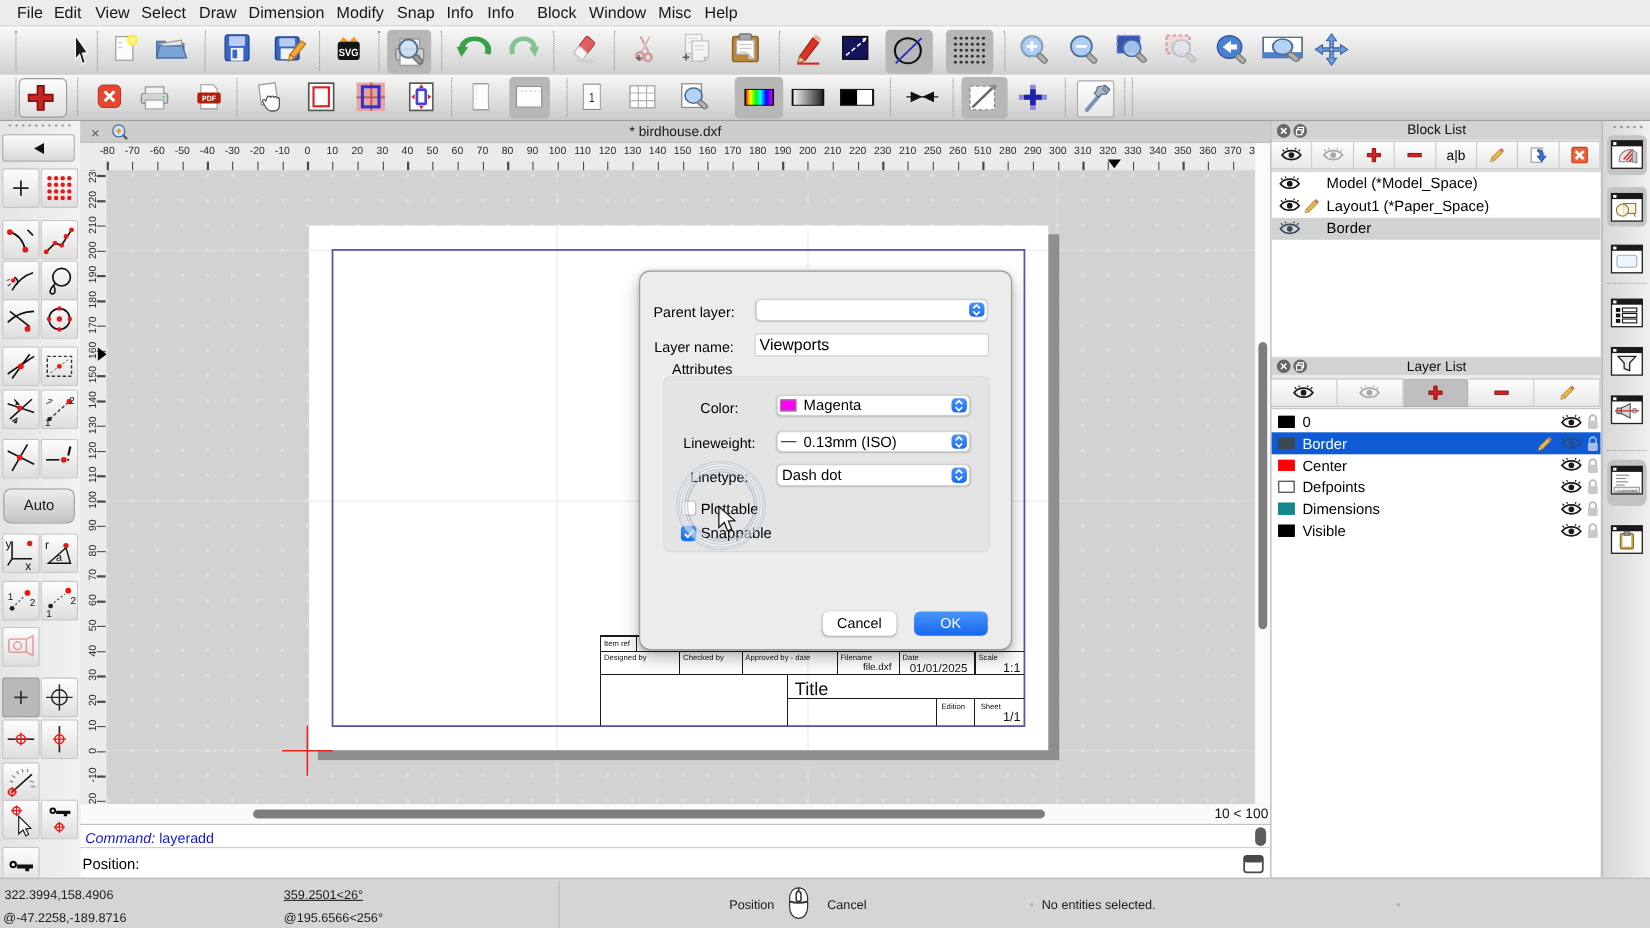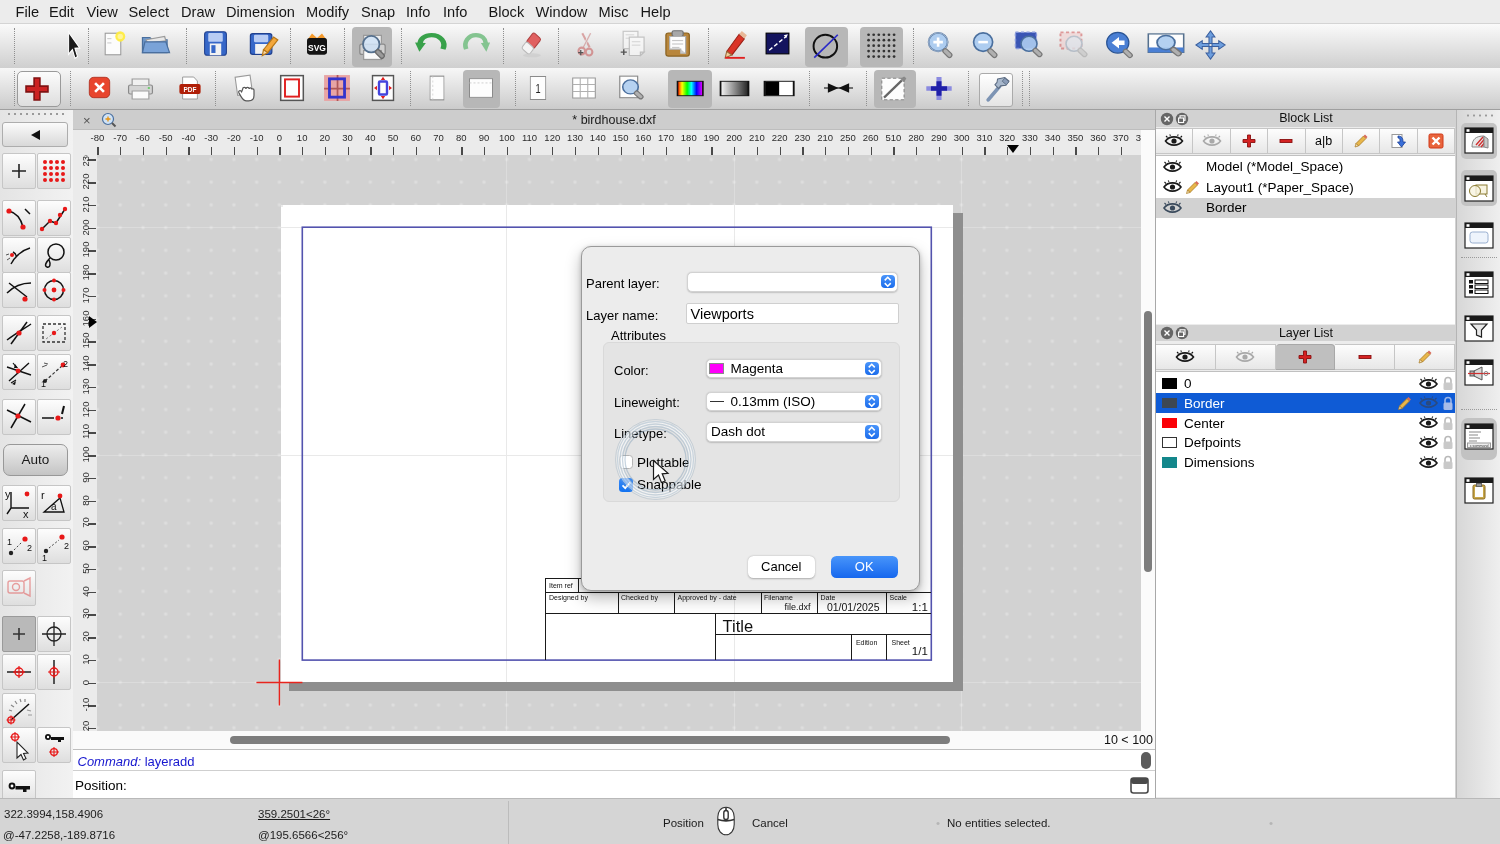--- a/index.html
+++ b/index.html
@@ -48,21 +48,21 @@
   .plist { position:absolute; left:0; width:299px; background:#fff; border-top:1px solid #c0c0c0; }
   .lrow { position:absolute; left:0; width:299px; height:19.8px; font-size:13.5px; color:#000; }
   
   #rightstrip { position:absolute; left:1456px; top:110px; width:44px; height:688px; background:linear-gradient(90deg,#d7d7d7,#efefef); border-left:1px solid #b5b5b5; }
   .stripbtn { position:absolute; left:4px; width:36px; height:36px; }
   .stripsel { background:#c3c3c3; border-radius:5px; }
   
   #statusbar { position:absolute; left:0; top:798px; width:1500px; height:46px; background:#d5d5d5; border-top:1px solid #b9b9b9; font-size:11.5px; color:#1c1c1c; }
   
   #dialog { position:absolute; left:581px; top:246px; width:339px; height:345px; background:#ececec; border:1.5px solid #9a9a9a; border-radius:10px; box-shadow:0 7px 16px rgba(0,0,0,0.28), 0 1px 4px rgba(0,0,0,0.18); }
-  .dlabel { position:absolute; font-size:13px; color:#000; text-align:left; }
+  .dlabel { position:absolute; font-size:13px; color:#000; text-align:center; }
   .combo { position:absolute; background:#fff; border:1px solid #d2d2d2; border-radius:5px; box-shadow:0 0.5px 1.5px rgba(0,0,0,0.18); }
   .stepper { position:absolute; width:13.5px; height:13.5px; border-radius:4px; background:linear-gradient(#4a95fa,#1b6cec); }
   .dbtn { position:absolute; width:67.5px; height:21.5px; border-radius:5.5px; font-size:13px; text-align:center; line-height:21.5px; }
 </style>
 </head>
 <body>
 <div id="menubar">
     <span style="left: 15.5px;">File</span>
     <span style="left: 49px;">Edit</span>
     <span style="left: 86.5px;">View</span>
@@ -1200,20 +1200,37 @@
             <path d="M3 3.5 L1.5 2 M6 1.8 L5.2 0.4 M13 1.8 L13.8 0.4 M16 3.5 L17.5 2" stroke="#1a1a1a" stroke-width="1.1"></path>
           </svg>
         </div>
         <div style="position:absolute;left:286px;top:2.5px;">
           <svg width="12" height="15" viewBox="0 0 12 15">
             <path d="M3 7 V4.5 a3 3 0 0 1 6 0 V7" fill="none" stroke="#b9b9b9" stroke-width="1.6"></path>
             <rect x="1.5" y="6.5" width="9" height="7.5" rx="1.5" fill="#c9c9c9"></rect>
           </svg>
         </div>
       </div>
+      <div class="lrow" style="top: 100.5px;">
+        <div style="position:absolute;left:6px;top:4.5px;width:15px;height:10.5px;background:#000;border:1px solid #000;"></div>
+        <div style="position:absolute;left:28px;top:2.5px;">Visible</div>
+        <div style="position:absolute;left:263px;top:3px;">
+          <svg width="19" height="14" viewBox="0 0 19 14">
+            <path d="M1 7 C5 1.5 14 1.5 18 7 C14 12.5 5 12.5 1 7 Z" fill="none" stroke="#1a1a1a" stroke-width="1.6"></path>
+            <circle cx="9.5" cy="7" r="2.6" fill="#1a1a1a"></circle>
+            <path d="M3 3.5 L1.5 2 M6 1.8 L5.2 0.4 M13 1.8 L13.8 0.4 M16 3.5 L17.5 2" stroke="#1a1a1a" stroke-width="1.1"></path>
+          </svg>
+        </div>
+        <div style="position:absolute;left:286px;top:2.5px;">
+          <svg width="12" height="15" viewBox="0 0 12 15">
+            <path d="M3 7 V4.5 a3 3 0 0 1 6 0 V7" fill="none" stroke="#b9b9b9" stroke-width="1.6"></path>
+            <rect x="1.5" y="6.5" width="9" height="7.5" rx="1.5" fill="#c9c9c9"></rect>
+          </svg>
+        </div>
+      </div>
     </div>
 </div>
 <div id="rightstrip">
     <div style="position: absolute; left: 8px; top: 4px; width: 30px; height: 3px; background-image: radial-gradient(circle, rgb(154, 154, 154) 1px, transparent 1.2px); background-size: 6px 3px;"></div>
     <div class="stripbtn stripsel" style="top: 12.7px;">
       <div style="position:absolute;left:3px;top:4.5px;">
         <svg width="30" height="27" viewBox="0 0 30 27">
           <rect x="1" y="1" width="28" height="25" fill="#fff" stroke="#222" stroke-width="1.2"></rect>
           <rect x="1" y="1" width="28" height="5" fill="#1a1a1a"></rect>
           <rect x="2.5" y="2.2" width="3" height="2.6" fill="#fff"></rect>

